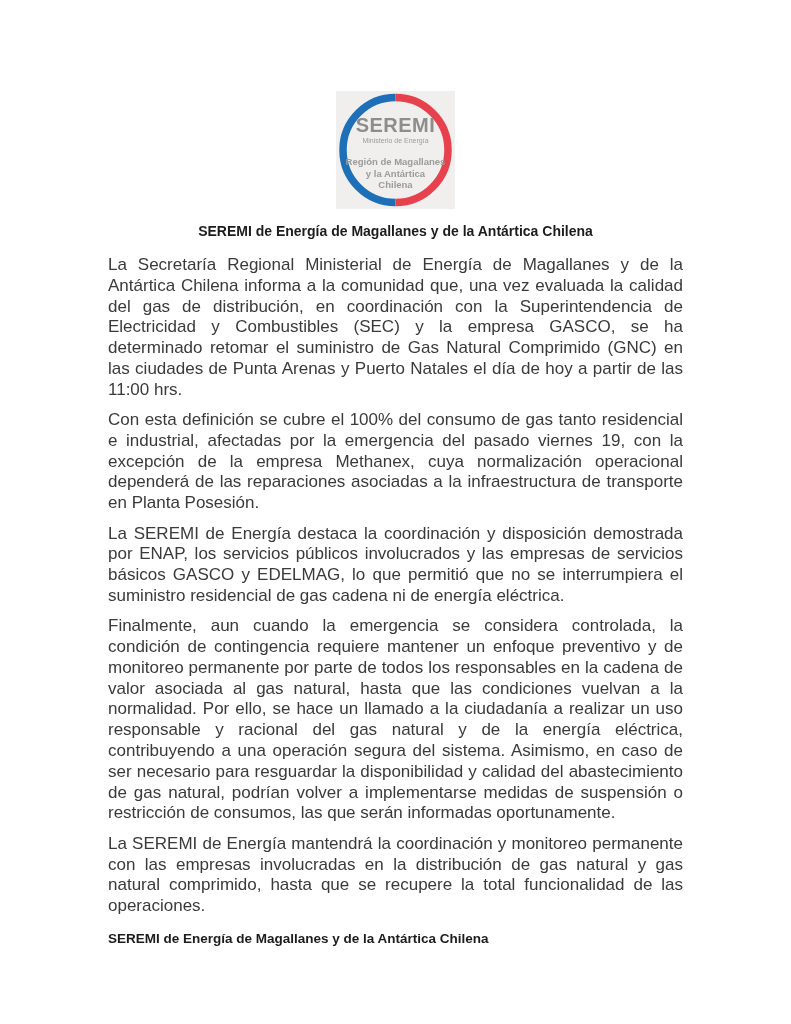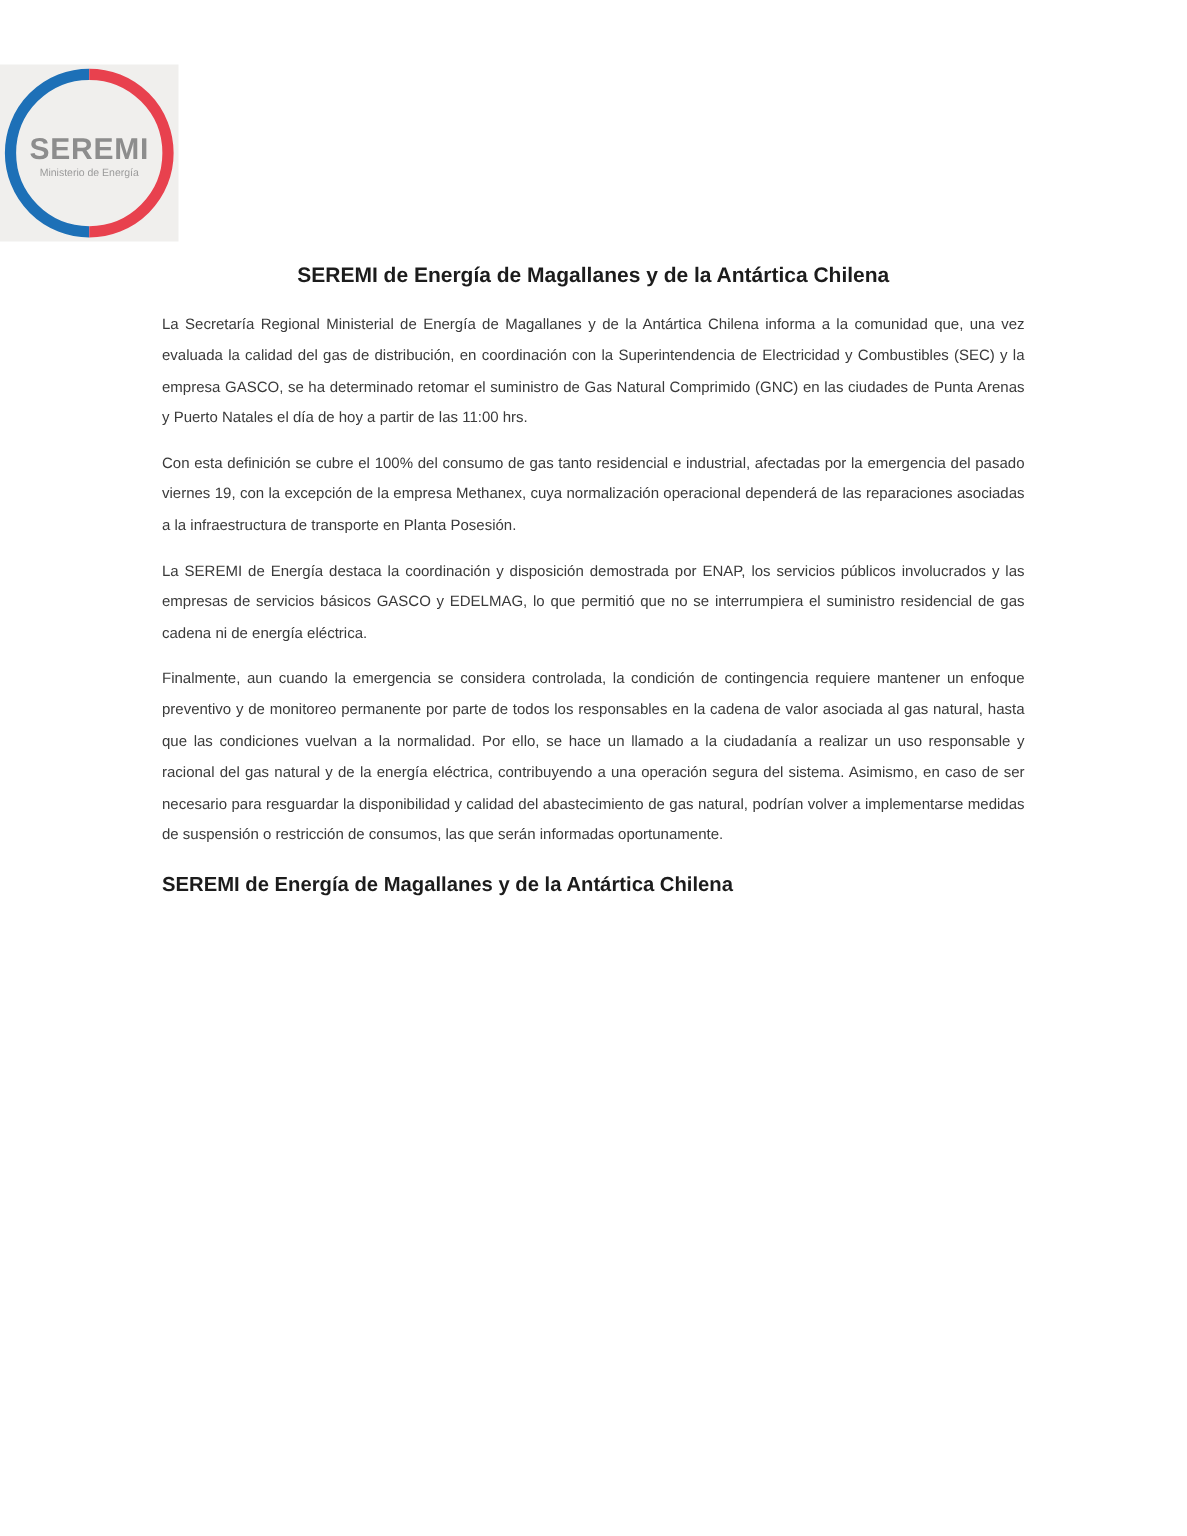--- a/index.html
+++ b/index.html
@@ -8,22 +8,23 @@
     width: 791px;
     height: 1024px;
     background: #ffffff;
     font-family: "Liberation Sans", sans-serif;
     color: #3a3a3a;
     overflow: hidden;
     position: relative;
   }
   
   .logo-wrap {
-    padding-top: 43px;
+    padding-top: 91px;
     display: flex;
+    justify-content: center;
   }
   .logo {
     width: 119px;
     height: 118px;
     background: #f0efed;
     position: relative;
   }
   .logo svg { position: absolute; inset: 0; }
   .logo-text {
     position: absolute;
@@ -61,21 +62,21 @@
     width: 578px;
     text-align: center;
     font-weight: bold;
     font-size: 14px;
     color: #1c1c1c;
   }
   .headings .h-line { line-height: 25px; }
   
   .body-text {
     margin: 11px 108px 0 108px;
-    font-size: 10px;
+    font-size: 17px;
     line-height: 20.8px;
     text-align: justify;
     color: #3a3a3a;
   }
   .body-text p { margin-bottom: 9.5px; }
   .signature {
     margin: 14px 108px 0 108px;
     font-size: 13.5px;
     font-weight: bold;
     color: #1c1c1c;
@@ -91,30 +92,36 @@
     <div class="logo">
       <svg width="119" height="118" viewBox="0 0 119 118">
 
         <path d="M 59.5 6.5 A 52.5 52.5 0 0 0 59.5 111.5" fill="none" stroke="#1d70b7" stroke-width="7.5"></path>
 
         <path d="M 59.5 6.5 A 52.5 52.5 0 0 1 59.5 111.5" fill="none" stroke="#e8414e" stroke-width="7.5"></path>
       </svg>
       <div class="logo-text">
         <div class="logo-seremi">SEREMI</div>
         <div class="logo-ministry">Ministerio de Energía</div>
+        <div class="logo-region">
+          <div>Región de Magallanes</div>
+          <div>y la Antártica</div>
+          <div>Chilena</div>
+        </div>
       </div>
     </div>
   </div>
 
   <div class="headings">
     <div class="h-line">SEREMI de Energía de Magallanes y de la Antártica Chilena</div>
   </div>
 
   <div class="body-text">
     <p>La Secretaría Regional Ministerial de Energía de Magallanes y de la Antártica Chilena informa a la comunidad que, una vez evaluada la calidad del gas de distribución, en coordinación con la Superintendencia de Electricidad y Combustibles (SEC) y la empresa GASCO, se ha determinado retomar el suministro de Gas Natural Comprimido (GNC) en las ciudades de Punta Arenas y Puerto Natales el día de hoy a partir de las 11:00 hrs.</p>
     <p>Con esta definición se cubre el 100% del consumo de gas tanto residencial e industrial, afectadas por la emergencia del pasado viernes 19, con la excepción de la empresa Methanex, cuya normalización operacional dependerá de las reparaciones asociadas a la infraestructura de transporte en Planta Posesión.</p>
     <p>La SEREMI de Energía destaca la coordinación y disposición demostrada por ENAP, los servicios públicos involucrados y las empresas de servicios básicos GASCO y EDELMAG, lo que permitió que no se interrumpiera el suministro residencial de gas cadena ni de energía eléctrica.</p>
     <p>Finalmente, aun cuando la emergencia se considera controlada, la condición de contingencia requiere mantener un enfoque preventivo y de monitoreo permanente por parte de todos los responsables en la cadena de valor asociada al gas natural, hasta que las condiciones vuelvan a la normalidad. Por ello, se hace un llamado a la ciudadanía a realizar un uso responsable y racional del gas natural y de la energía eléctrica, contribuyendo a una operación segura del sistema. Asimismo, en caso de ser necesario para resguardar la disponibilidad y calidad del abastecimiento de gas natural, podrían volver a implementarse medidas de suspensión o restricción de consumos, las que serán informadas oportunamente.</p>
+    <p>La SEREMI de Energía mantendrá la coordinación y monitoreo permanente con las empresas involucradas en la distribución de gas natural y gas natural comprimido, hasta que se recupere la total funcionalidad de las operaciones.</p>
   </div>
 
   <div class="signature">SEREMI de Energía de Magallanes y de la Antártica Chilena</div>
 
 </div>
 
 </body></html>

